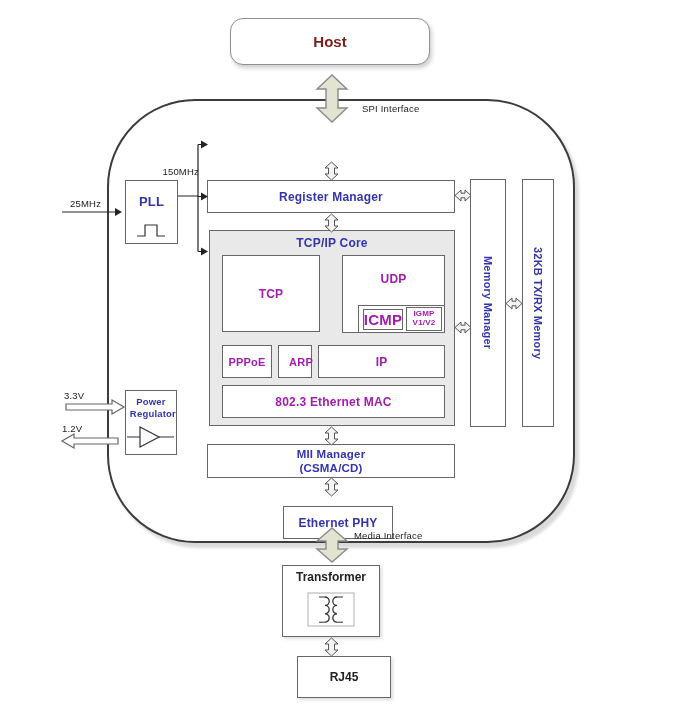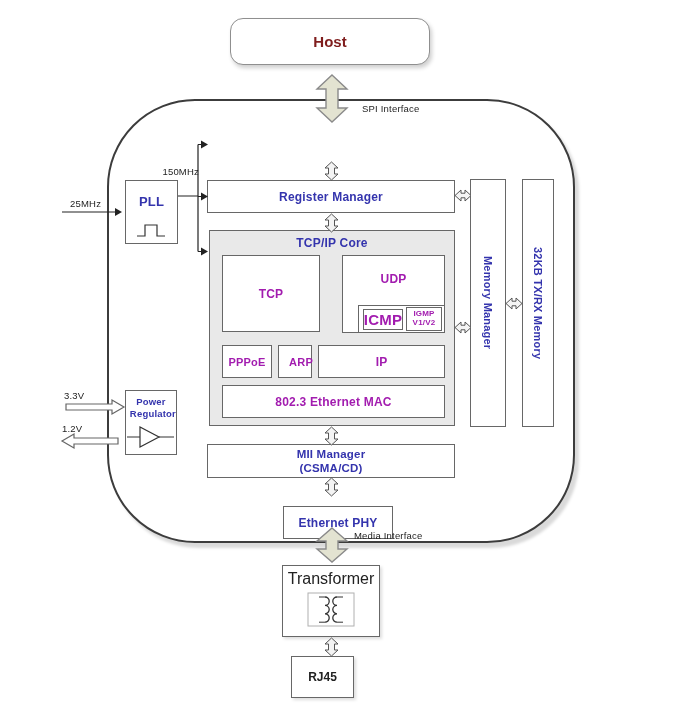--- a/index.html
+++ b/index.html
@@ -115,24 +115,24 @@
   <div class="box" style="left:125px;top:390px;width:52px;height:65px;">
     <div class="two-line" style="position:absolute;top:5px;left:0;width:100%;line-height:1.25;">
       <span class="blue" style="font-size:9.5px;">Power</span>
       <span class="blue" style="font-size:9.5px;text-align:right;">Regulator</span>
     </div>
   </div>
   <div class="small-label" style="left:64px;top:390px;">3.3V</div>
   <div class="small-label" style="left:62px;top:423px;">1.2V</div>
 
   <div class="box" style="left:282px;top:565px;width:98px;height:72px;box-shadow:2px 2px 3px #dedede;">
-    <span class="blk" style="position:absolute;top:4px;left:0;width:100%;font-size:16px;font-weight:normal;">Transformer</span>
+    <span class="blk" style="position:absolute;top:4px;left:0;width:100%;font-size:12px;font-weight:bold;">Transformer</span>
   </div>
 
-  <div class="box" style="left:291px;top:656px;width:63px;height:42px;box-shadow:2px 2px 3px #dedede;">
+  <div class="box" style="left:297px;top:656px;width:94px;height:42px;box-shadow:2px 2px 3px #dedede;">
     <span class="blk" style="font-size:12px;font-weight:bold;">RJ45</span>
   </div>
 
   <svg class="overlay" width="674" height="723" viewBox="0 0 674 723">
     <defs>
       <polygon id="dblv" points="7.5,0 14,6 10.5,6 10.5,12 14,12 7.5,18 1,12 4.5,12 4.5,6 1,6" fill="#f4f4f4" stroke="#555" stroke-width="1"></polygon>
       <polygon id="dblh" points="0,6.5 6,1 6,4.2 10,4.2 10,1 16,6.5 10,12 10,8.8 6,8.8 6,12" fill="#f4f4f4" stroke="#555" stroke-width="1"></polygon>
     </defs>
 
     <polygon points="332,75 347,89 338,89 338,108 347,108 332,122 317,108 326,108 326,89 317,89" fill="#e3e3d1" stroke="#8a8a8a" stroke-width="1.4"></polygon>

